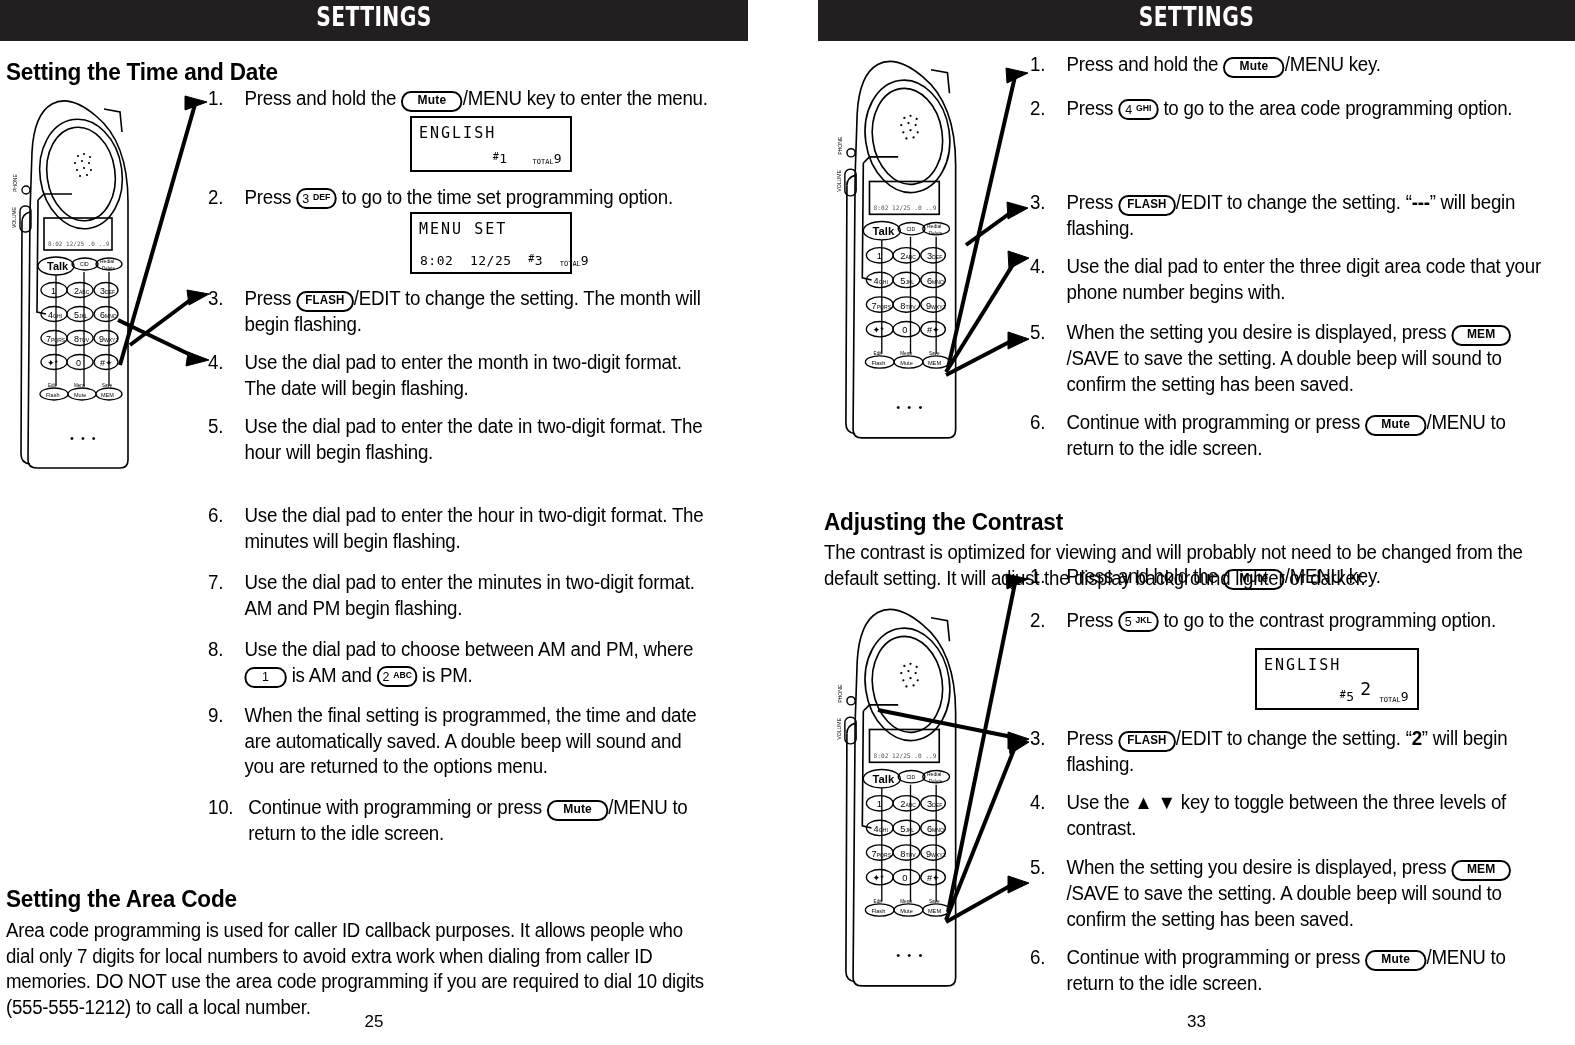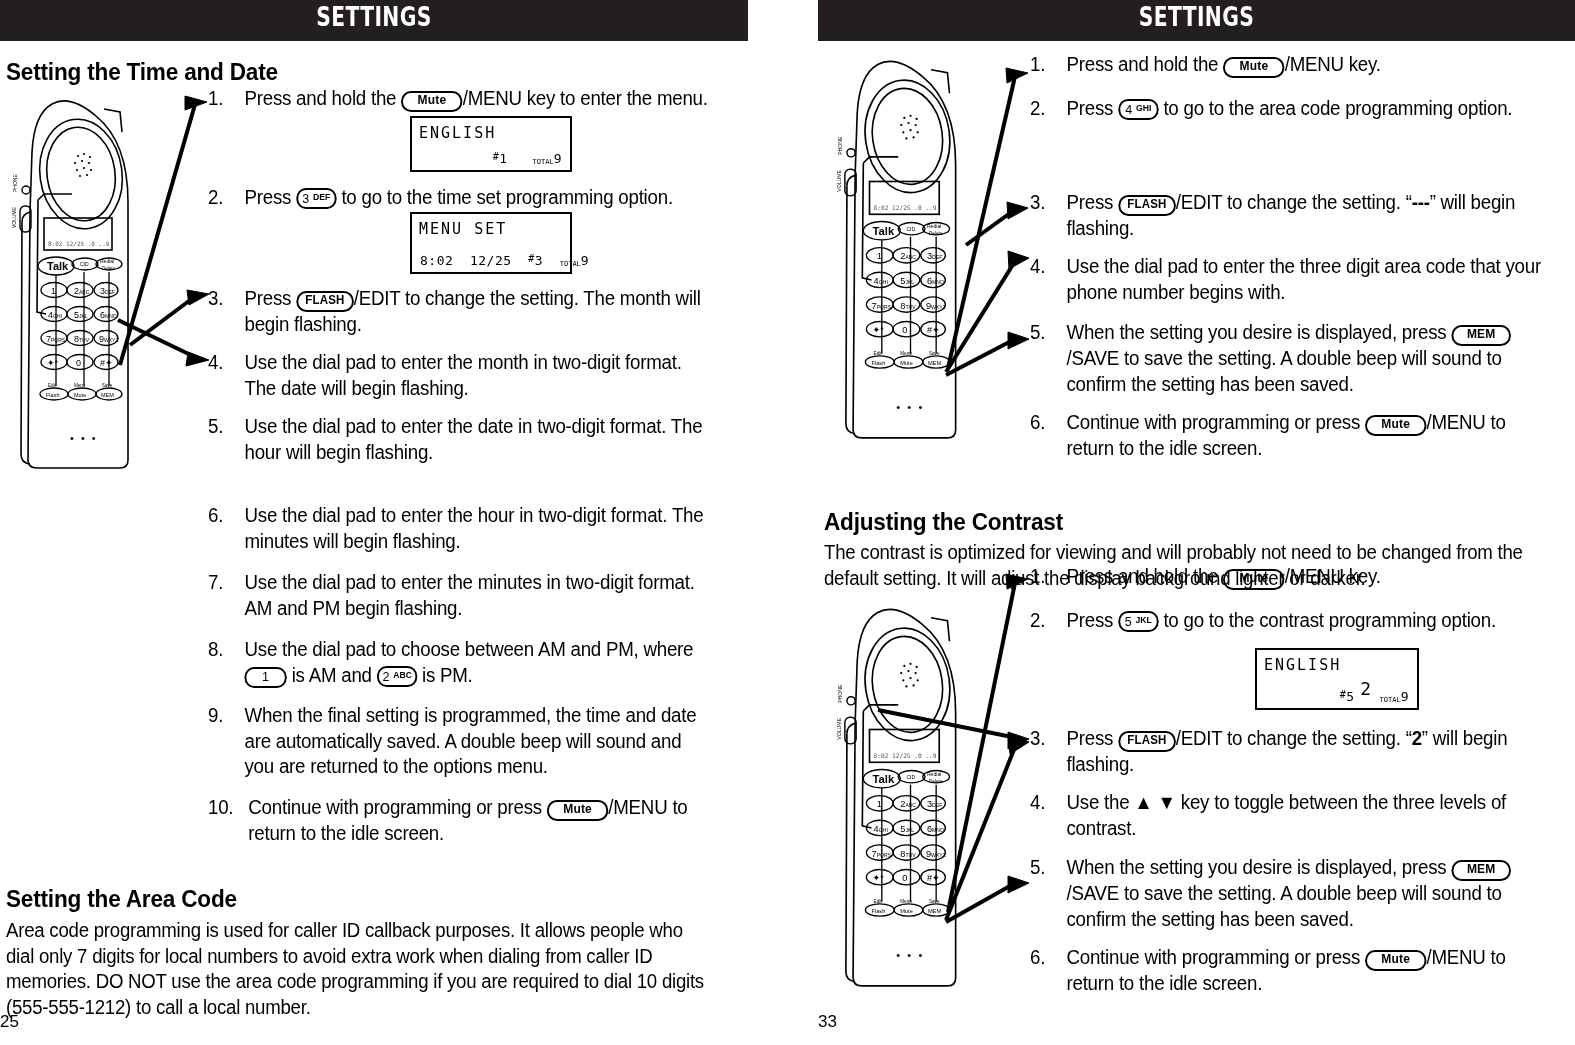--- a/index.html
+++ b/index.html
@@ -52,20 +52,21 @@
     position: absolute;
     font-size: 19.5px;
     line-height: 25.5px;
     letter-spacing: -0.25px;
     transform: scaleX(0.955);
     transform-origin: left top;
   }
   .pagenum {
     position: absolute;
     font-size: 17px;
+    text-align: center;
   }
 
   
   .step {
     position: absolute;
     font-size: 19.5px;
     line-height: 25.5px;
     letter-spacing: -0.25px;
     transform: scaleX(0.96);
     transform-origin: left top;

